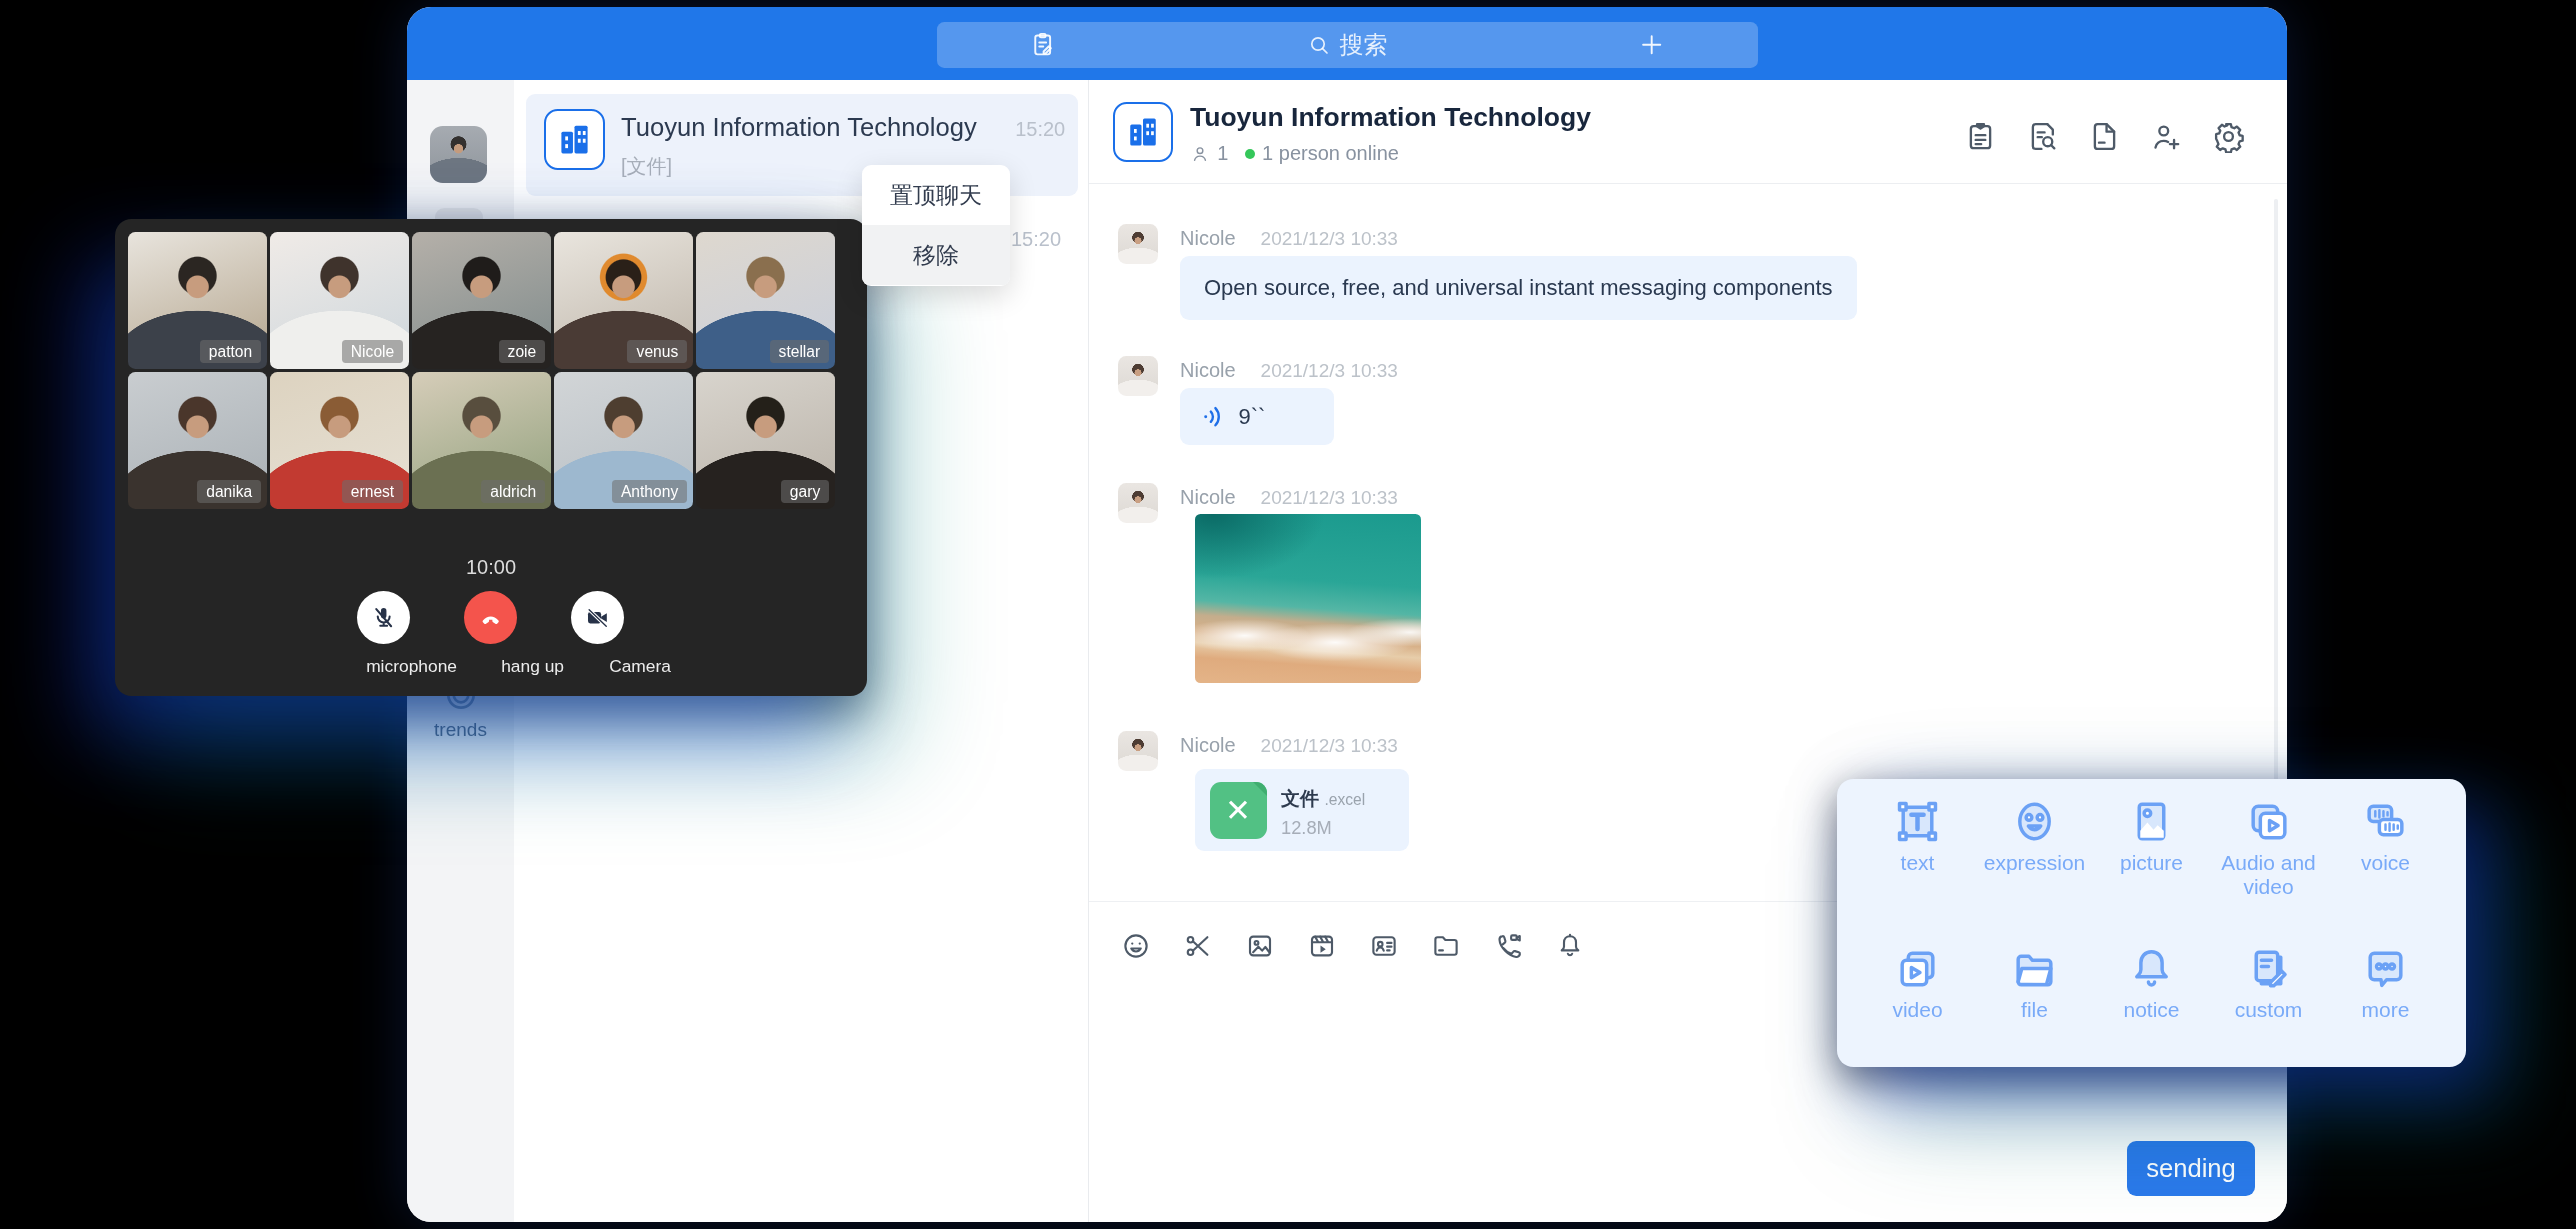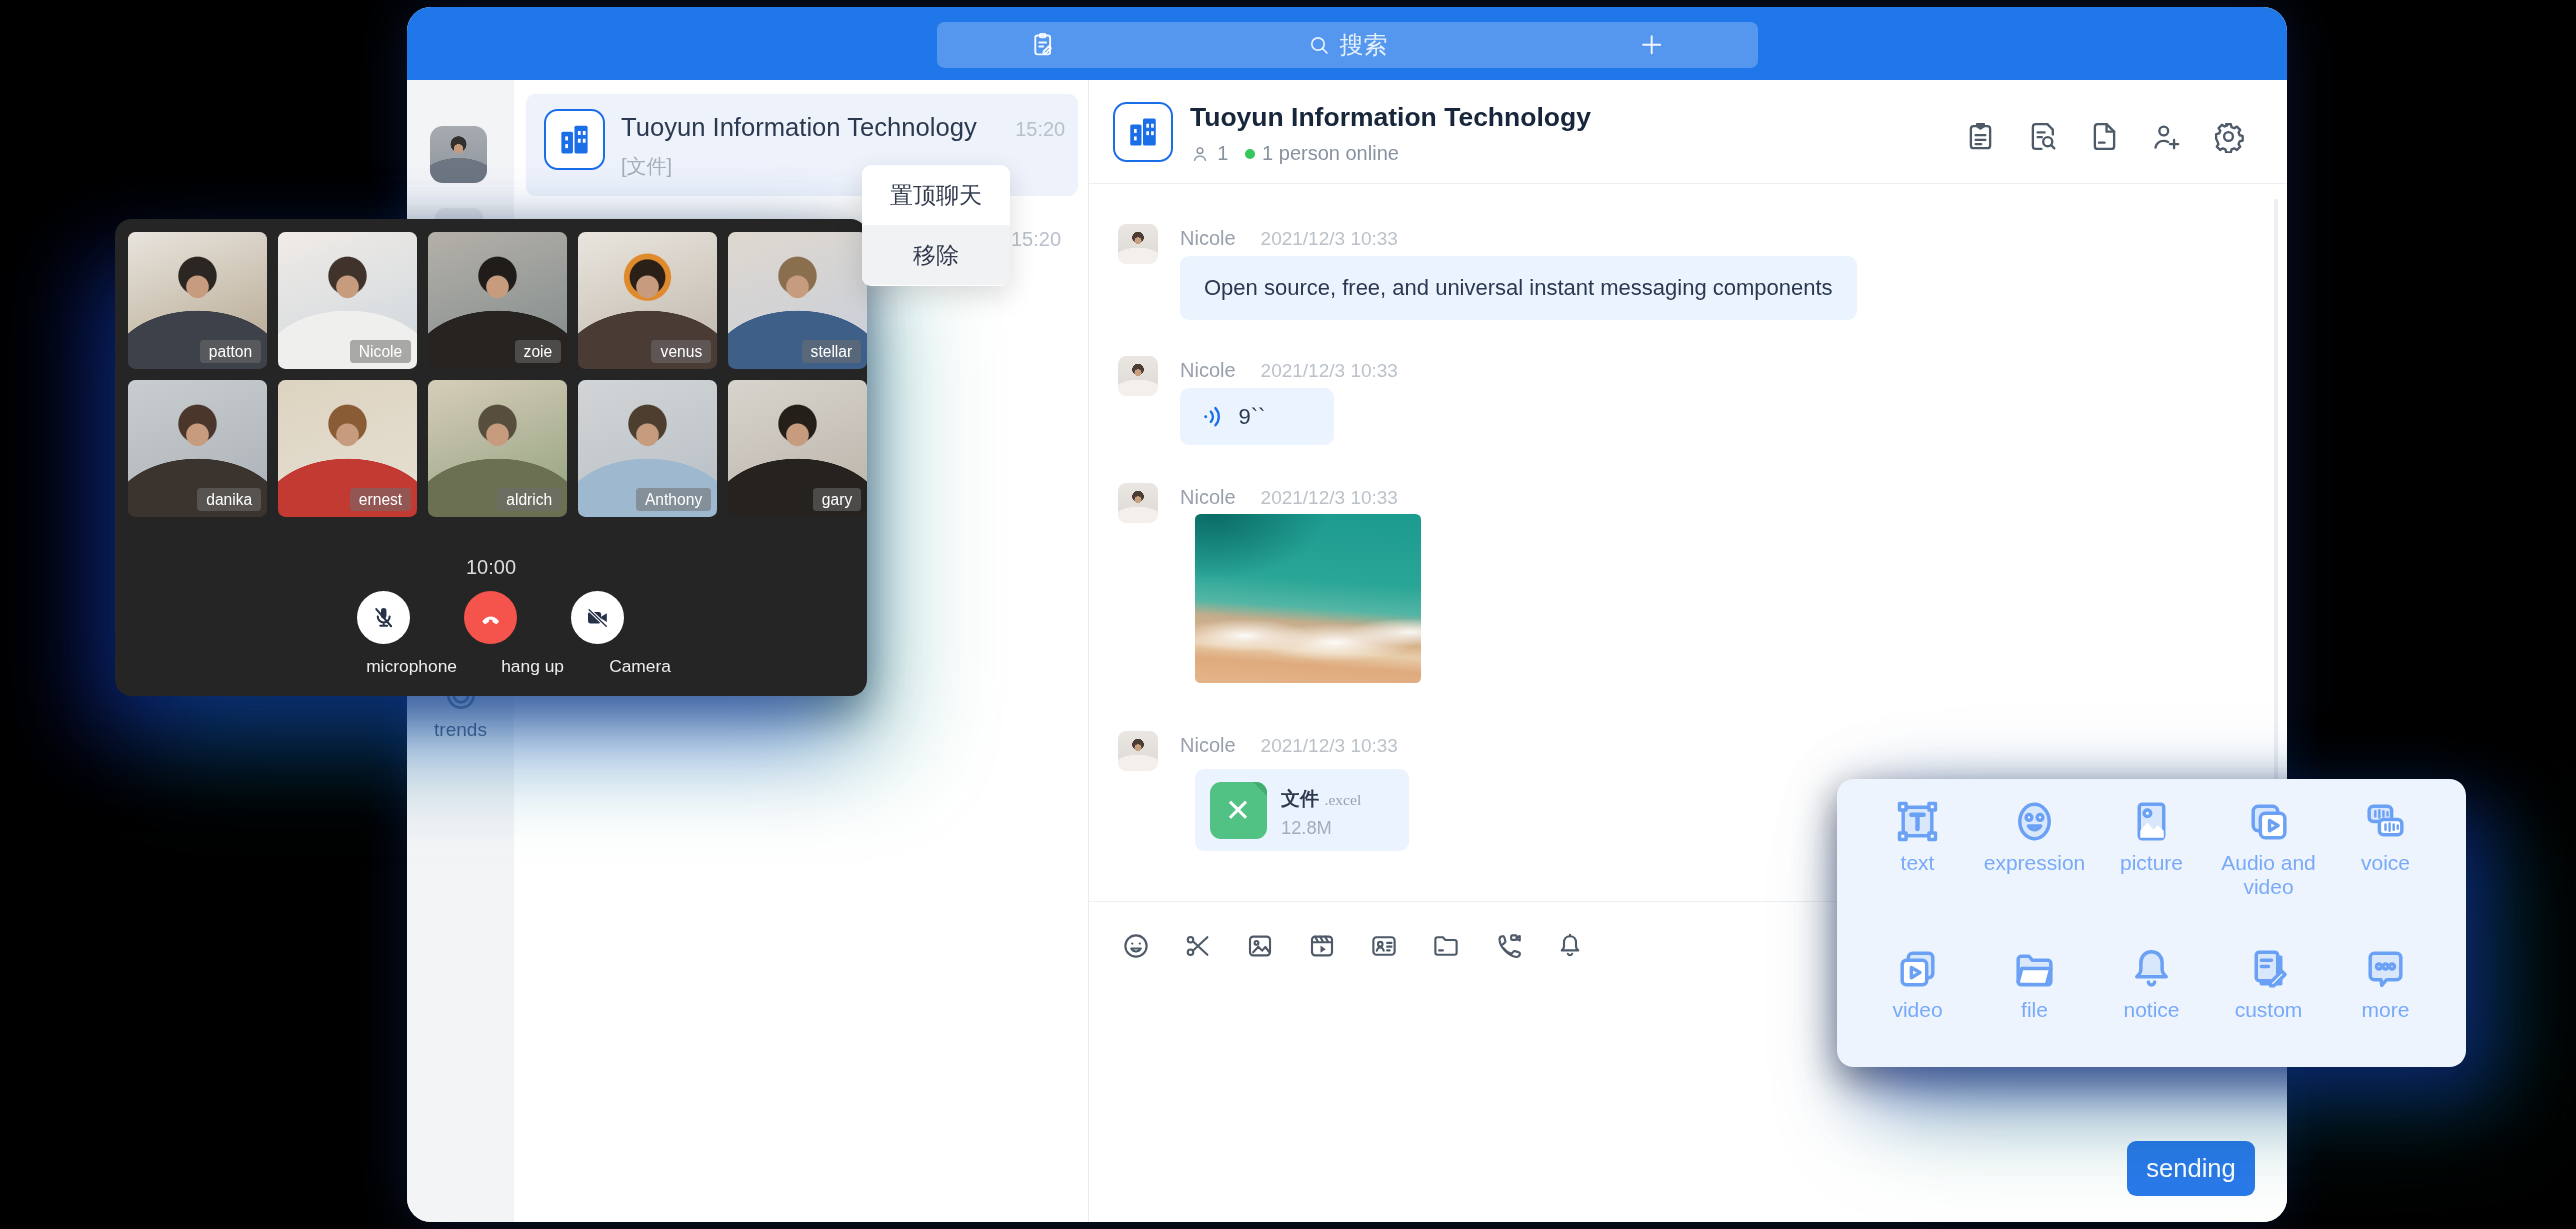--- a/index.html
+++ b/index.html
@@ -70,34 +70,34 @@
       radial-gradient(42% 14% at 22% 72%, rgba(255,255,255,.95), rgba(255,255,255,0) 70%),
       radial-gradient(50% 16% at 62% 76%, rgba(255,255,255,.95), rgba(255,255,255,0) 70%),
       radial-gradient(40% 12% at 95% 70%, rgba(255,255,255,.9), rgba(255,255,255,0) 70%),
       linear-gradient(184deg,#1b9a8e 0%,#2aa697 40%,#54b6a5 55%,#c4ad8c 63%,#d8b189 72%,#e7cdaa 78%,#dfab7e 86%,#e4b488 100%);}
   .bubble.file{left:77px;top:38px;width:214px;height:82px;}
   .file-badge{position:absolute;left:14.6px;top:12.8px;width:57px;height:57px;border-radius:11px;background:#52c184;
               color:#fff;display:flex;align-items:center;justify-content:center;font-size:31px;font-weight:700;}
   .file-badge:after{content:"";position:absolute;right:0;top:0;width:0;height:0;
               border-left:14.6px solid transparent;border-top:14.6px solid #3fae70;border-top-right-radius:11px;}
   .file-name{position:absolute;left:86px;top:16.5px;font-size:19px;font-weight:700;color:#2d3a4e;white-space:nowrap;}
-  .file-name .ext{font-weight:400;font-size:15.6px;color:#9aa3ad;margin-left:5.5px;font-family:Liberation Serif, serif;}
+  .file-name .ext{font-weight:400;font-size:15.6px;color:#9aa3ad;margin-left:5.5px;}
   .file-size{position:absolute;left:86px;top:48px;font-size:18.3px;color:#a6adb8;}
   
   .msg-toolbar{position:absolute;left:0;top:821px;width:100%;height:88px;border-top:0.9px solid #eef0f3;
                display:flex;align-items:center;padding-left:32px;gap:32px;color:#4e5a68;}
   .tbtn{width:30px;height:30px;color:#4e5a68;flex:none;}
   .send-btn{position:absolute;left:1038px;top:1061px;width:128px;height:55px;border-radius:9.1px;background:#2b79eb;
             color:#fff;font-size:25.6px;display:flex;align-items:center;justify-content:center;}
   .chat-scroll{position:absolute;right:9.1px;top:119px;width:3.7px;height:759px;border-radius:1.8px;background:#edeff2;}
   
   .call{position:absolute;left:115px;top:219px;width:752px;height:477px;border-radius:16.5px;background:#252525;z-index:3;
         box-shadow:-31px 40px 87px rgba(23,56,221,.45), 31px 59px 105px rgba(10,140,125,.32), 0 16.5px 46px rgba(0,0,0,.55);}
   .tiles{position:absolute;left:12.8px;top:12.8px;display:grid;grid-template-columns:repeat(5,139px);
-         grid-auto-rows:137px;gap:11px;}
+         grid-auto-rows:137px;gap:3px;}
   .tile{position:relative;border-radius:7.3px;overflow:hidden;}
   .tile-name{position:absolute;right:5.5px;bottom:5.5px;background:rgba(110,110,110,.55);color:#fff;
              font-size:15.6px;padding:2.7px 9.1px;border-radius:3.7px;}
   .call-timer{position:absolute;left:0;top:337px;width:100%;text-align:center;color:#dcdcdc;font-size:20px;}
   .call-btn{position:absolute;top:372px;width:53px;height:53px;border-radius:50%;display:flex;align-items:center;
             justify-content:center;}
   .call-btn .ic{width:27.4px;height:27.4px;}
   .call-label{position:absolute;top:437px;color:#ececec;font-size:17.4px;text-align:right;width:146px;}
   
   .ctx-menu{position:absolute;left:862px;top:165px;width:148px;height:121px;background:#fff;border-radius:9.1px;z-index:4;

